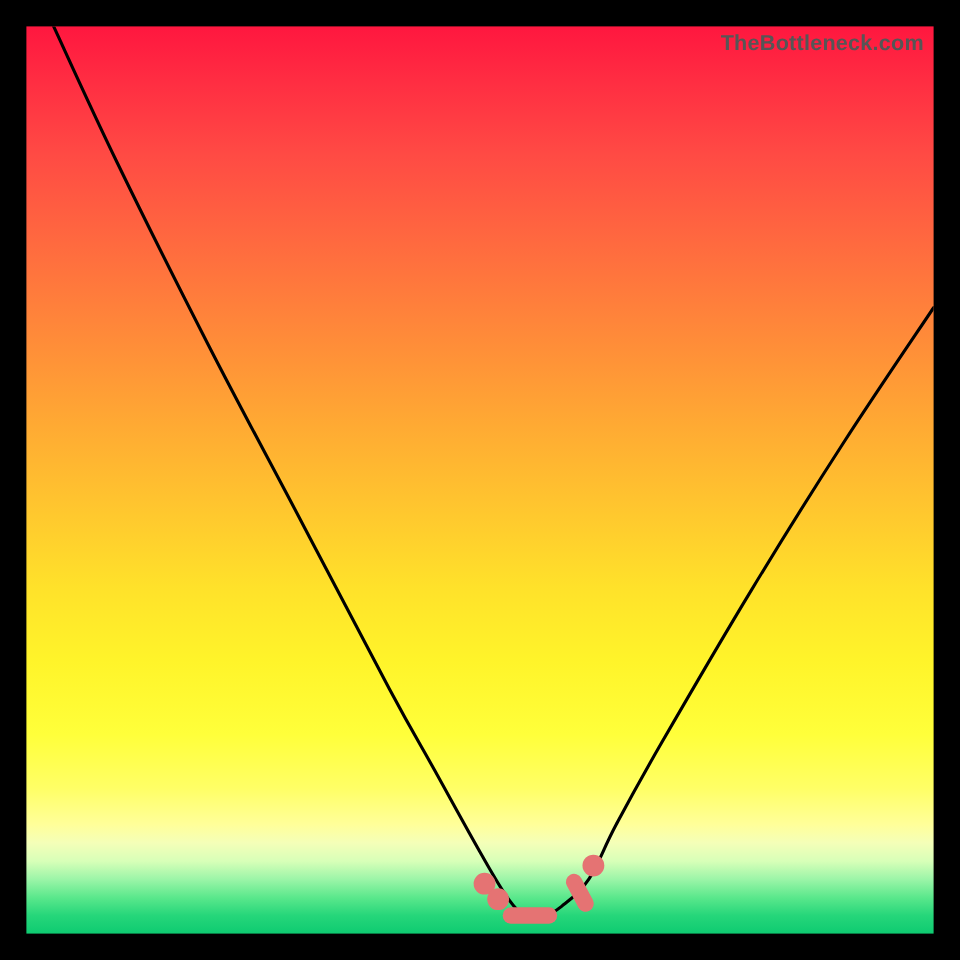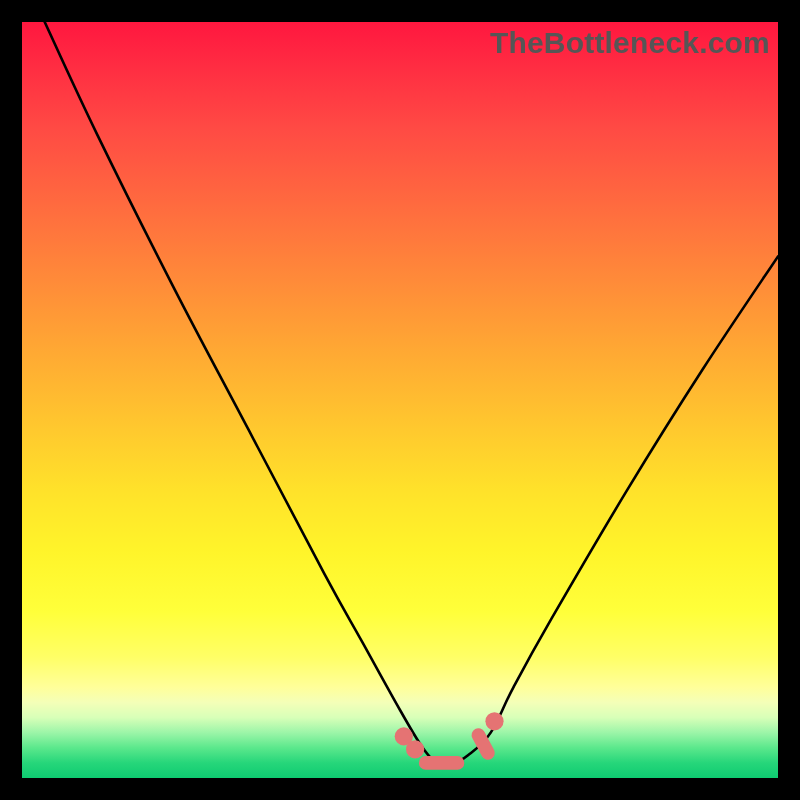--- a/index.html
+++ b/index.html
@@ -36,21 +36,21 @@
       #5be88c 96%,
       #26d67a 98%,
       #0ecb71 100%
     );
   }
   .watermark {
     position: absolute;
     top: 4px;
     right: 8px;
     font-family: Arial, Helvetica, sans-serif;
-    font-size: 30px;
+    font-size: 18px;
     font-weight: 600;
     color: #565656;
     letter-spacing: 0.2px;
     user-select: none;
   }
   svg.curve {
     position: absolute;
     left: 0; top: 0;
     width: 756px;
     height: 756px;

